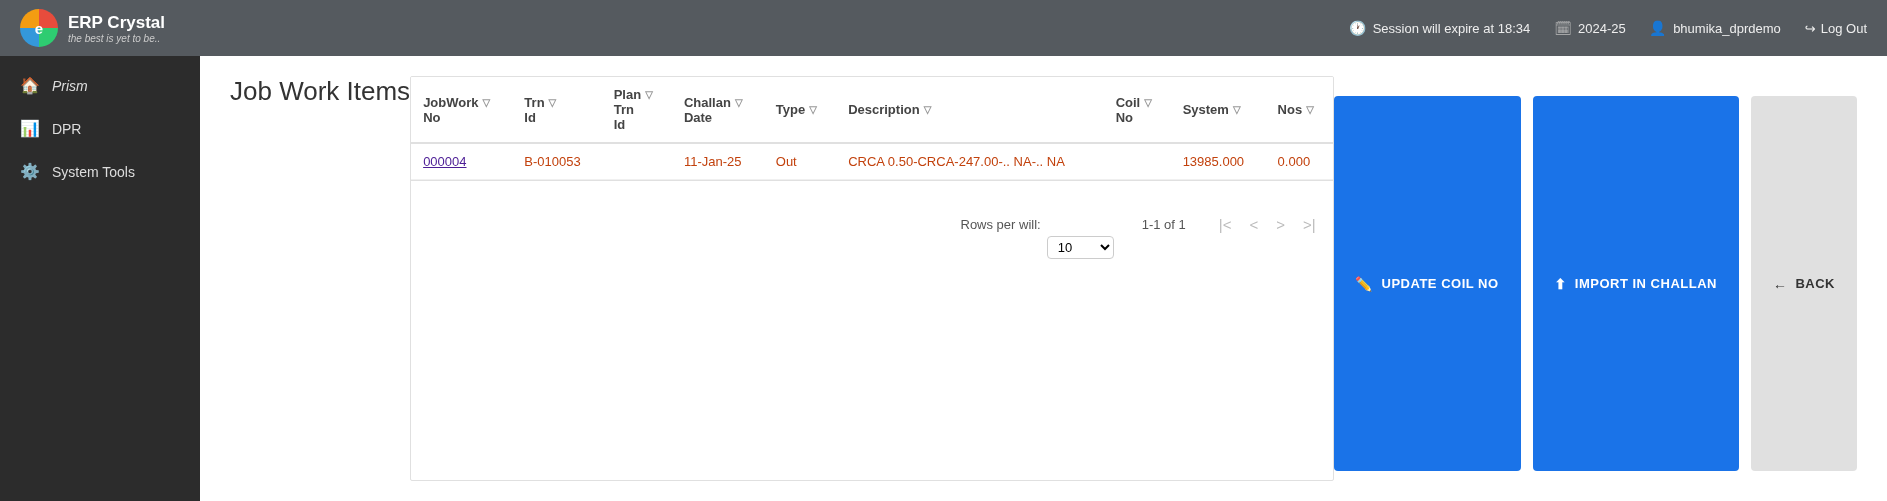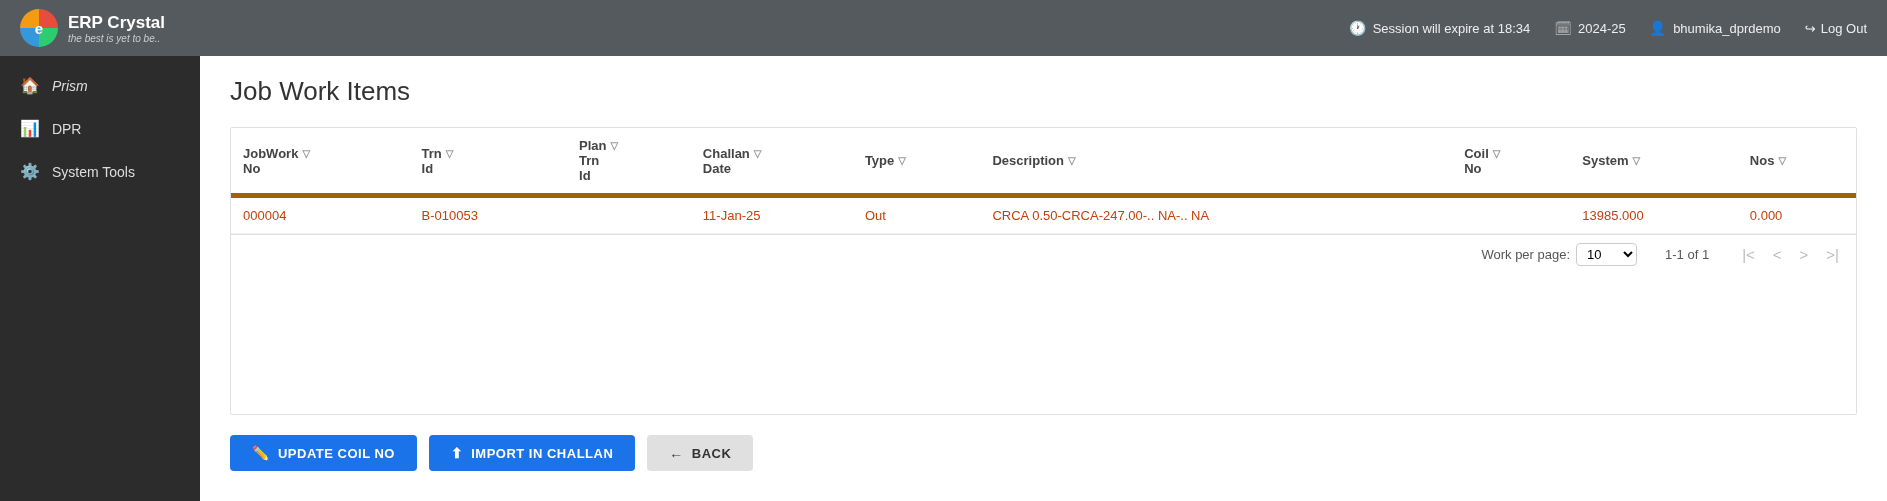--- a/index.html
+++ b/index.html
@@ -81,21 +81,21 @@
     }
     .sidebar-icon { font-size: 16px; }
 
     
     .main {
       flex: 1;
       background: #fff;
       padding: 20px 30px;
       overflow-y: auto;
       display: flex;
-      flex-direction: column;
+      flex-direction: row;
     }
     .page-title {
       font-size: 26px;
       font-weight: 400;
       color: #333;
       margin-bottom: 20px;
     }
 
     
     .table-container {
@@ -103,21 +103,21 @@
       border-radius: 2px;
       overflow: auto;
       flex: 1;
     }
     table {
       width: 100%;
       border-collapse: collapse;
       font-size: 13px;
     }
     thead tr {
-      border-bottom: 5px solid #a16207;
+      border-bottom: 2px solid #a16207;
     }
     th {
       padding: 10px 12px;
       text-align: left;
       font-weight: 600;
       color: #444;
       background: #fff;
       white-space: nowrap;
       border-bottom: 2px solid #e0e0e0;
     }
@@ -131,44 +131,45 @@
       font-size: 10px;
       margin-top: 2px;
       cursor: pointer;
     }
     td {
       padding: 10px 12px;
       color: #c2410c;
       border-bottom: 1px solid #f0f0f0;
       vertical-align: top;
     }
-    .link-cell { color: #c2410c; cursor: pointer; }
+    .link-cell { color: #4c1d95; cursor: pointer; text-decoration: underline; }
 
     
     .pagination-row {
       display: flex;
       align-items: center;
       justify-content: flex-end;
       gap: 8px;
       padding: 8px 12px;
       border-top: 1px solid #e0e0e0;
       font-size: 13px;
       color: #555;
     }
     .rows-per-page {
       display: flex; align-items: center; gap: 6px;
     }
     .rpp-select {
       border: 1px solid #ccc;
       border-radius: 4px;
-      padding: 2px 18px 2px 6px;
+      padding: 2px 24px 2px 6px;
       font-size: 13px;
       cursor: pointer;
       background: #fff;
       appearance: auto;
+      margin-top: 47px;
     }
     .page-info { margin: 0 20px; }
     .page-btn {
       background: none;
       border: none;
       cursor: pointer;
       color: #555;
       font-size: 15px;
       padding: 2px 5px;
       border-radius: 3px;
@@ -327,21 +328,21 @@
               <td>CRCA 0.50-CRCA-247.00-.. NA-.. NA</td>
               <td></td>
               <td>13985.000</td>
               <td>0.000</td>
             </tr>
           </tbody>
       </table>
 
       <div class="pagination-row">
         <div class="rows-per-page">
-          <span>Work per page:</span>
+          <span>Rows per will:</span>
           <select class="rpp-select">
             <option>10</option>
             <option>25</option>
             <option>50</option>
           </select>
         </div>
         <span class="page-info">1-1 of 1</span>
         <button class="page-btn" disabled="">|&lt;</button>
         <button class="page-btn" disabled="">&lt;</button>
         <button class="page-btn" disabled="">&gt;</button>

